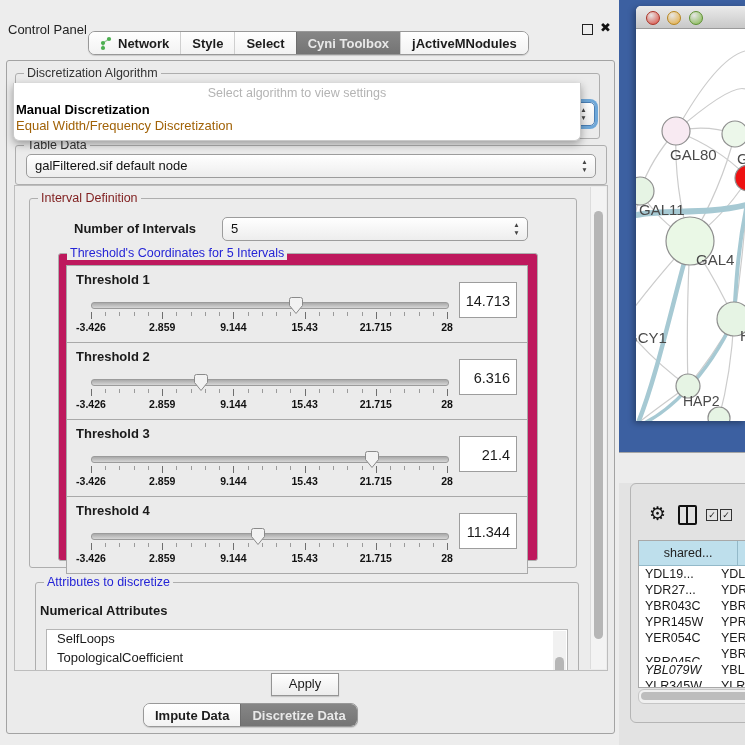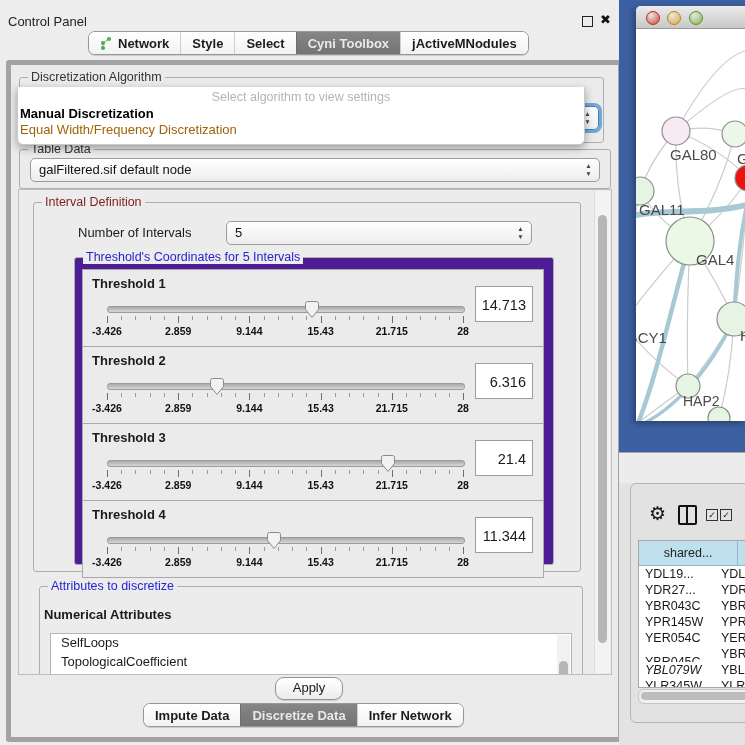--- a/index.html
+++ b/index.html
@@ -3,33 +3,33 @@
 <meta charset="utf-8">
 <style>
   html,body{margin:0;padding:0;}
   body{width:745px;height:745px;overflow:hidden;position:relative;
        font-family:"Liberation Sans","DejaVu Sans",sans-serif;font-size:13px;color:#1a1a1a;
        background:#e3e3e3;}
   .abs{position:absolute;}
 
   
   #left-panel{left:0;top:0;width:619px;height:745px;background:#ededed;border-right:1px solid #9a9a9a;}
-  #titlebar{left:0;top:8px;width:100%;height:26px;}
+  #titlebar{left:0;top:16px;width:100%;height:26px;}
   #panel-title{left:8px;top:6px;font-size:13px;color:#222;}
   #float-icon{right:26px;top:8px;width:9px;height:9px;border:1.6px solid #222;}
   #close-icon{right:8px;top:4px;font-size:13px;font-weight:bold;color:#111;}
 
   .segmented{display:flex;background:#fff;border:1px solid #989898;border-radius:7px;overflow:hidden;height:22px;box-shadow:0 1px 1px rgba(0,0,0,.15);}
   .seg-item{display:flex;align-items:center;padding:0 11px;font-weight:bold;font-size:13px;color:#1c1c1c;background:linear-gradient(#ffffff,#f2f2f2);border-left:1px solid #cfcfcf;cursor:default;white-space:nowrap;}
   .seg-item:first-child{border-left:none;}
   .seg-item.selected{background:linear-gradient(#868686,#747474);color:#e9e9e9;border-left-color:#6d6d6d;}
   #top-tabs{left:88px;top:31px;}
   #bottom-tabs{left:143px;top:703px;}
 
-  #content-frame{left:6px;top:60px;width:607px;height:672px;background:#ebebeb;border:5px solid #a3a3a3;border-radius:3px;}
+  #content-frame{left:6px;top:60px;width:607px;height:672px;background:#ebebeb;border:1px solid #a3a3a3;border-radius:3px;}
 
   .group{position:absolute;border:1px solid #aeaeae;border-radius:3px;}
   .group>.gtitle{position:absolute;top:-8px;left:8px;background:#ebebeb;padding:0 3px;font-size:12.5px;}
   .gtitle.green{color:#7f1d1d;}
   .gtitle.blue{color:#2424d6;}
   .gtitle.dark{color:#333;}
 
   .combo{position:absolute;background:linear-gradient(#ffffff,#ededed);border:1px solid #9c9c9c;border-radius:5px;height:22px;line-height:22px;padding-left:8px;font-size:13px;color:#111;}
   .combo .stepper{position:absolute;right:6px;top:3px;width:9px;height:16px;font-size:6.5px;line-height:8px;color:#444;text-align:center;}
   .combo.focusring{box-shadow:0 0 0 3px #6ea7d8;border-color:#4a7fb5;}
@@ -58,21 +58,21 @@
   .tick-labels{position:absolute;left:0;top:25px;width:100%;height:13px;font-size:10.5px;font-weight:bold;color:#111;}
   .tick-labels span{position:absolute;transform:translateX(-50%);white-space:nowrap;}
   .thr-value{position:absolute;right:10px;top:16px;width:58px;height:36px;background:#fff;border:1px solid #9d9d9d;font-size:14.5px;text-align:right;line-height:36px;padding-right:6px;box-sizing:border-box;}
 
   
   #attr-list{position:absolute;left:10px;top:46px;width:520px;height:96px;background:#fff;border:1px solid #b5b5b5;overflow:hidden;}
   .attr-item{padding:1px 0 1px 10px;font-size:13px;line-height:16.5px;}
   #attr-vscroll{position:absolute;right:1px;top:1px;width:13px;height:94px;background:#f1f1f1;}
   #attr-vscroll .vthumb{position:absolute;left:2px;top:26px;width:9px;height:40px;background:#b6b6b6;border-radius:5px;}
 
-  #apply-btn{left:264px;top:612px;width:66px;height:21px;background:linear-gradient(#ffffff,#ececec);border:1px solid #949494;border-radius:9px;font-size:13px;text-align:center;line-height:20px;box-shadow:0 1px 1px rgba(0,0,0,.15);}
+  #apply-btn{left:264px;top:612px;width:66px;height:21px;background:linear-gradient(#ffffff,#ececec);border:1px solid #949494;border-radius:0;font-size:13px;text-align:center;line-height:20px;box-shadow:0 1px 1px rgba(0,0,0,.15);}
 
   
   #right-area{left:619px;top:0;width:126px;height:745px;overflow:hidden;background:#e3e3e3;}
   #desktop-blue{left:0;top:0;width:126px;height:452px;}
   #net-window{left:17px;top:6px;width:110px;height:415px;background:#fff;border-radius:5px 0 0 0;box-shadow:-2px 2px 6px rgba(0,0,0,.35);overflow:hidden;}
   #net-titlebar{position:absolute;left:0;top:0;width:100%;height:22px;background:linear-gradient(#ebebeb,#c8c8c8);border-bottom:1px solid #9a9a9a;}
   .light{position:absolute;top:5px;width:12px;height:12px;border-radius:50%;}
   #net-canvas{position:absolute;left:0;top:23px;width:110px;height:392px;background:#fff;}
 
   #table-panel-header{left:0;top:452px;width:126px;height:30px;background:#ececec;border-top:1px solid #a5a5a5;}
@@ -147,27 +147,27 @@
         <span>galFiltered.sif default node</span>
         <span class="stepper">▲<br>▼</span>
       </div>
     </div>
 
     <div id="scroll-viewport" class="abs">
 
       <div class="group" style="left:14px;top:12px;width:546px;height:368px;background:#ececec;">
         <span class="gtitle green" style="background:#ececec;">Interval Definition</span>
 
-        <div class="abs" style="left:44px;top:22px;font-weight:normal;text-align:center;">Number of Intervals</div>
+        <div class="abs" style="left:44px;top:22px;font-weight:bold;text-align:center;">Number of Intervals</div>
         <div class="combo" style="left:192px;top:18px;width:296px;">
           <span>5</span>
           <span class="stepper">▲<br>▼</span>
         </div>
 
-        <div class="group" style="left:40px;top:54px;width:478px;height:306px;background:#4c1d95;">
+        <div class="group" style="left:28px;top:54px;width:478px;height:306px;background:#be185d;">
           <span class="gtitle blue" style="background:#ececec;">Threshold's Coordinates for 5 Intervals</span>
           <div id="thr-container" class="abs" style="left:7px;top:12px;">
               <div class="thr-row">
                 <div class="thr-label">Threshold 1</div>
                 <div class="slider-zone">
                   <div class="track"></div>
                   <svg class="thumb" style="left:57.71972252275186%" width="16" height="19" viewBox="0 0 16 19">
                     <path d="M1.5,3.5 Q1.5,1.5 3.5,1.5 L12.5,1.5 Q14.5,1.5 14.5,3.5 L14.5,9.5 L8,17.5 L1.5,9.5 Z" fill="#f2f2f2" stroke="#8a8a8a" stroke-width="1"></path>
                   </svg>
                   <div class="ticks">
@@ -371,23 +371,20 @@
 
     <div id="apply-btn" class="abs">Apply</div>
   </div>
 
   <div id="bottom-tabs" class="abs segmented">
       <div class="seg-item">
         <span>Impute Data</span>
       </div>
       <div class="seg-item selected">
         <span>Discretize Data</span>
-      </div>
-      <div class="seg-item">
-        <span>Infer Network</span>
       </div>
     </div>
 </div>
 
 <div id="right-area" class="abs">
   <div id="desktop-blue" class="abs" style="background: rgb(60, 96, 161);"></div>
 
   <div id="net-window" class="abs">
     <div id="net-titlebar">
       <div class="light" style="left: 10px; background: radial-gradient(circle at 35% 30%, rgba(255, 255, 255, 0.267), rgb(221, 74, 62)); border: 1px solid rgb(168, 50, 38);"></div>

